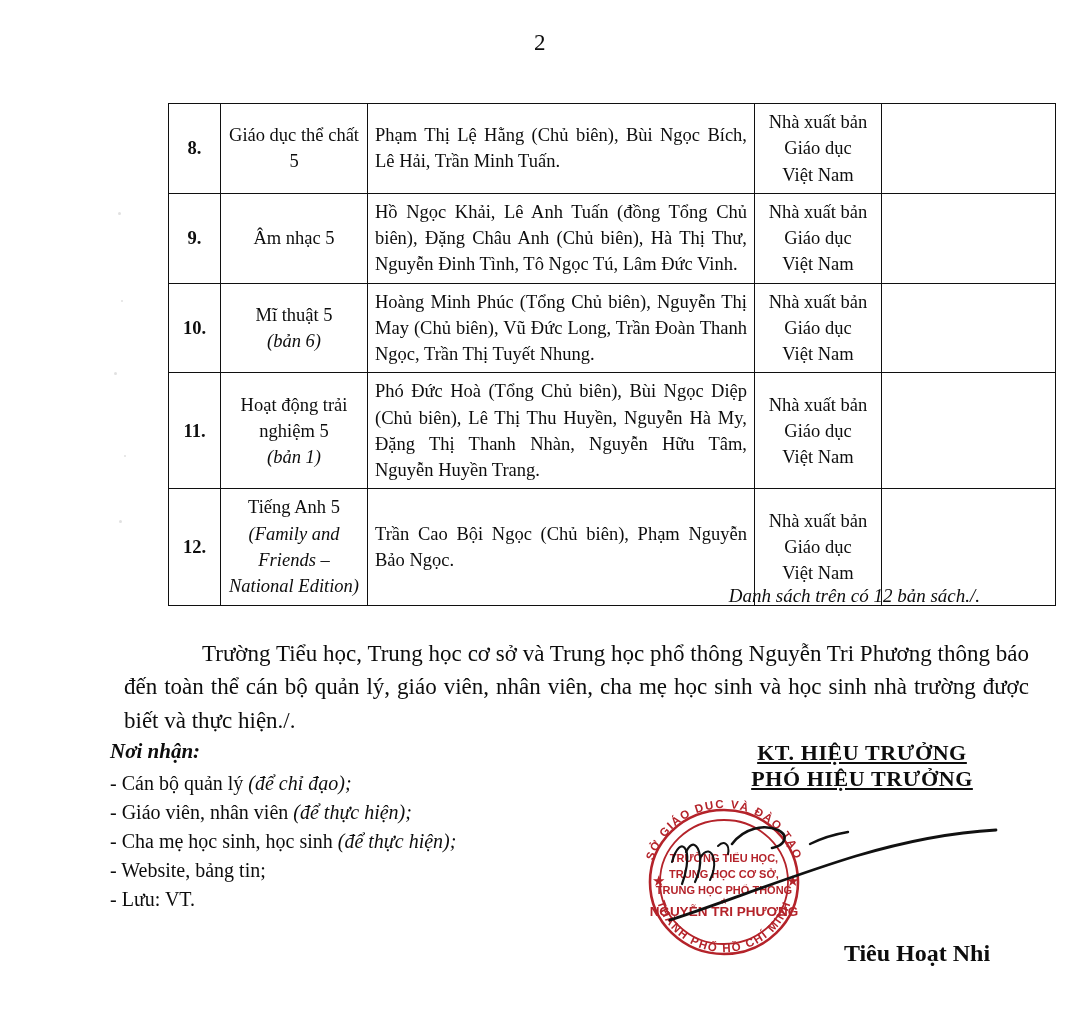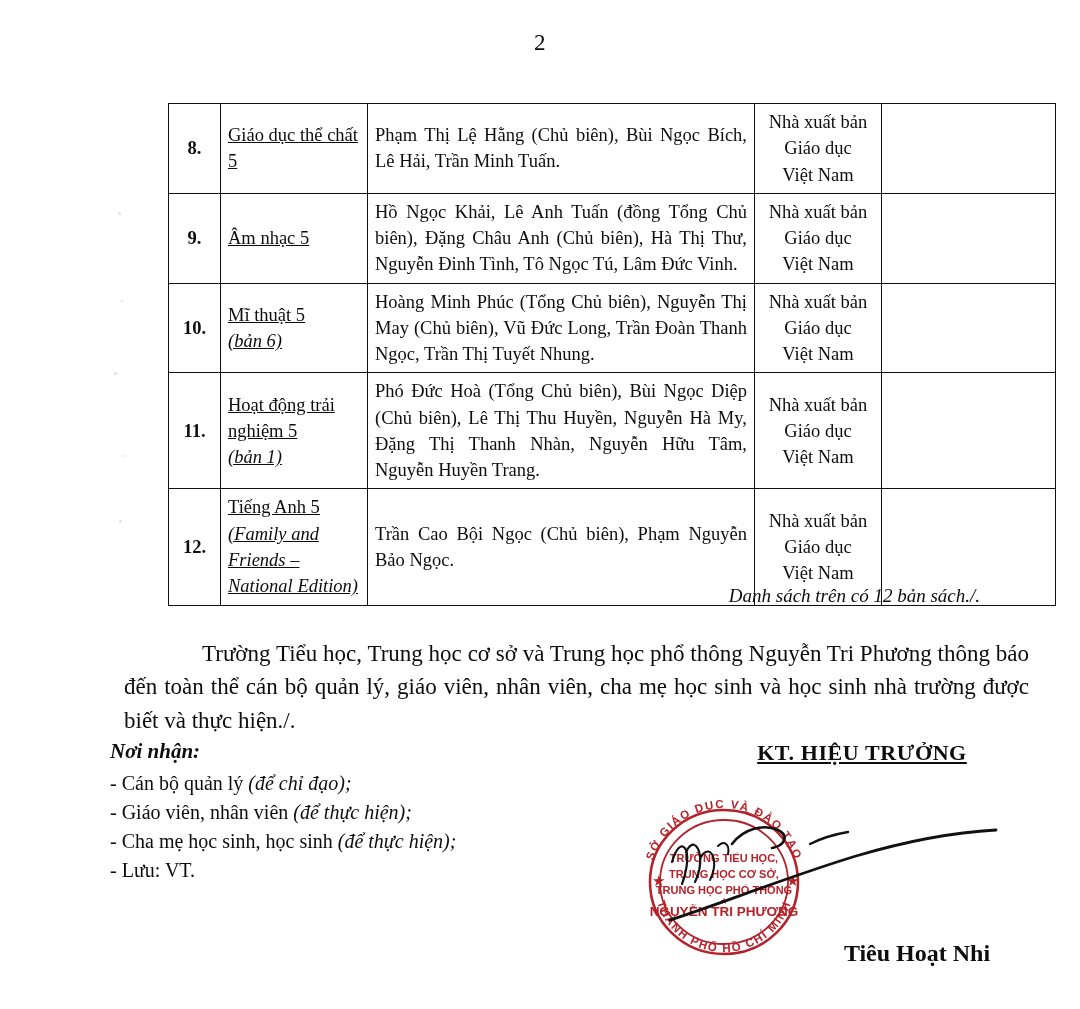--- a/index.html
+++ b/index.html
@@ -46,21 +46,21 @@
     table-layout: fixed;
   }
   .book-table td {
     border: 1.6px solid #101010;
     padding: 5px 7px;
     font-size: 18.5px;
     line-height: 1.42;
     vertical-align: middle;
   }
   .col-no    { width: 37px;  text-align: center; font-weight: bold; font-size: 19px; }
-  .col-title { width: 132px; text-align: left; text-decoration: underline; }
+  .col-title { width: 132px; text-align: center; }
   .col-auth  { width: 372px; text-align: justify; text-justify: inter-word; }
   .col-pub   { width: 112px; text-align: center; line-height: 1.62; margin-left: 47px; }
   .col-note  { width: 159px; }
 
   .col-title .sub {
     font-style: italic;
     display: block;
   }
   .col-title .eng {
     font-style: italic;
@@ -249,25 +249,27 @@
 
 <div class="table-caption">Danh sách trên có 12 bản sách./.</div>
 
 <div class="body-par">Trường Tiểu học, Trung học cơ sở và Trung học phổ thông Nguyễn Tri Phương thông báo đến toàn thể cán bộ quản lý, giáo viên, nhân viên, cha mẹ học sinh và học sinh nhà trường được biết và thực hiện./.</div>
 
 <div class="recipients">
   <div class="heading">Nơi nhận:</div>
   <div class="item"><span>- Cán bộ quản lý </span><i>(để chỉ đạo);</i></div>
   <div class="item"><span>- Giáo viên, nhân viên </span><i>(để thực hiện);</i></div>
   <div class="item"><span>- Cha mẹ học sinh, học sinh </span><i>(để thực hiện);</i></div>
+  <div class="item"><span>- Website, bảng tin;</span><i></i></div>
   <div class="item"><span>- Lưu: VT.</span><i></i></div>
 </div>
 
 <div class="signature">
   <div class="line1">KT. HIỆU TRƯỞNG</div>
+  <div class="line2">PHÓ HIỆU TRƯỞNG</div>
   <div class="signer">Tiêu Hoạt Nhi</div>
 </div>
 
 <div class="seal">
   <svg width="192" height="160" viewBox="0 0 192 160" xmlns="http://www.w3.org/2000/svg">
     <defs>
       <path id="arcTop" d="M 22,82 A 74,74 0 0 1 170,82" fill="none"></path>
       <path id="arcBottom" d="M 26,82 A 70,70 0 0 0 166,82" fill="none"></path>
     </defs>
     <g stroke="#b4232a" fill="none">

